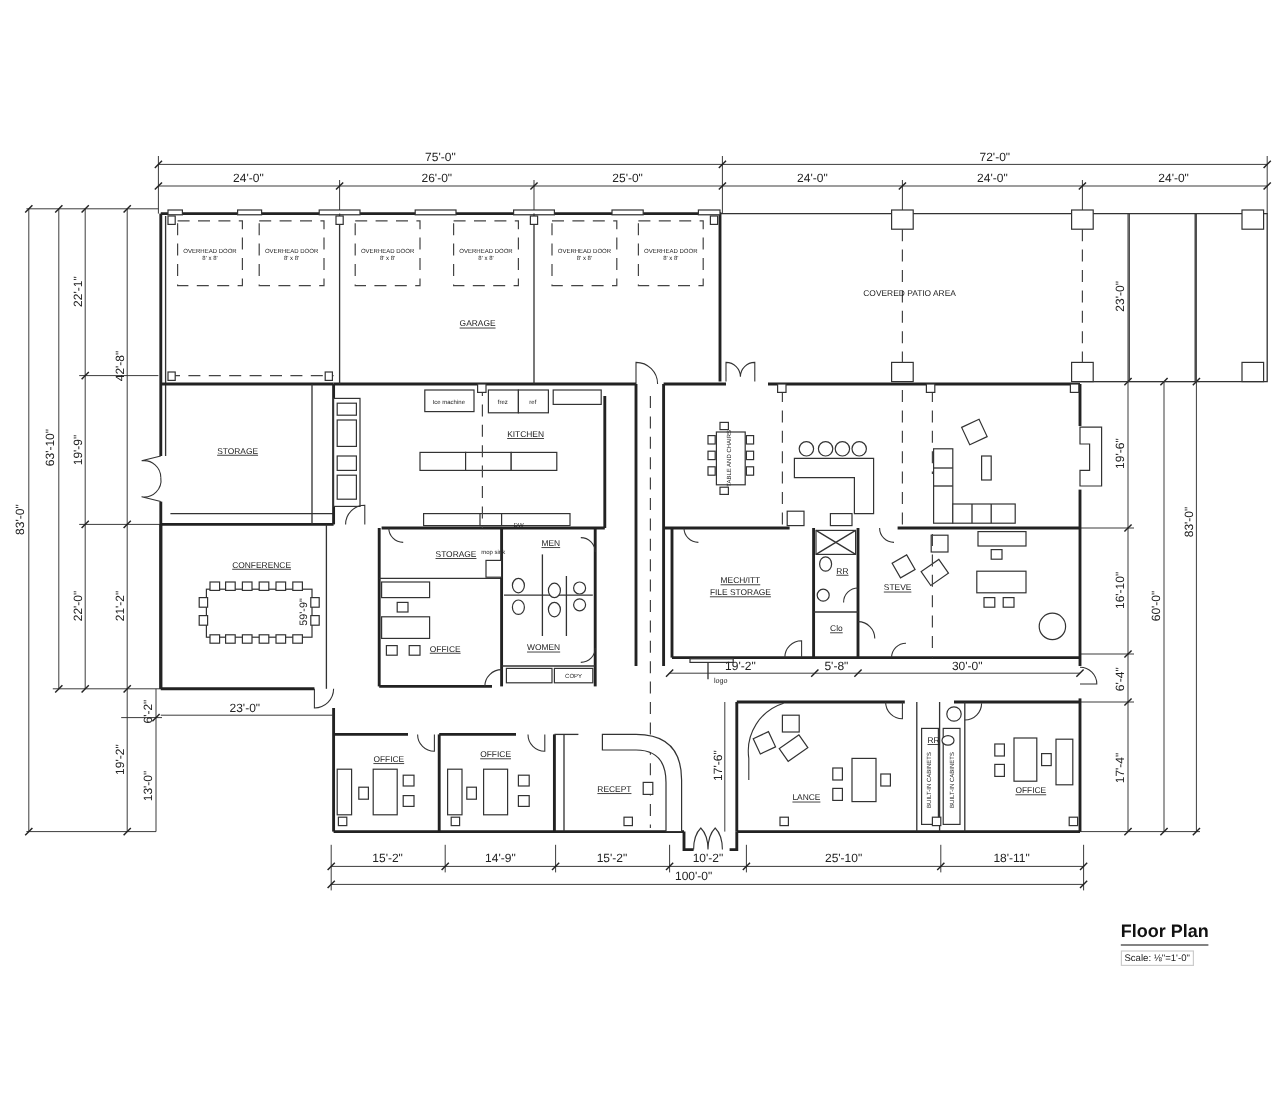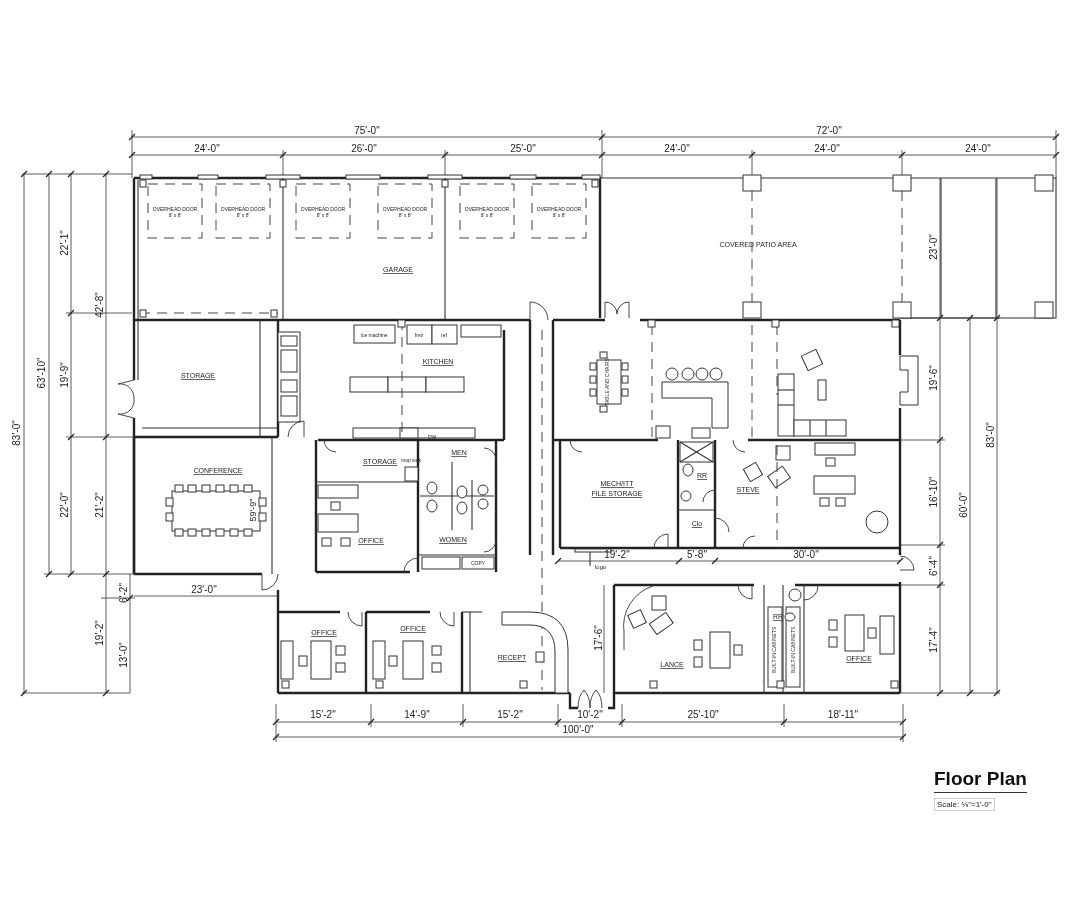--- a/index.html
+++ b/index.html
@@ -10,21 +10,21 @@
   .dash { stroke: #444; stroke-width: 1; stroke-dasharray: 10 7; fill: none; }
   .dim { stroke: #333; stroke-width: 0.8; fill: none; }
   .tick { stroke: #222; stroke-width: 1.2; }
   .furn { stroke: #333; stroke-width: 1; fill: #fff; }
   .col { stroke: #333; stroke-width: 1; fill: #fff; }
   .dimtext { font-family: "Liberation Sans", sans-serif; font-size: 10px; fill: #222; }
   .roomtext { font-family: "Liberation Sans", sans-serif; font-size: 7px; fill: #222; text-decoration: underline; }
   .smalltext { font-family: "Liberation Sans", sans-serif; font-size: 5px; fill: #222; }
   .door { stroke: #333; stroke-width: 0.9; fill: none; }
   .title-block { position: absolute; left: 934px; top: 768px; }
-  .title { font-family: "Liberation Sans", sans-serif; font-weight: bold; font-size: 19px; color: #111; border-bottom: 1.5px solid #333; padding-bottom: 2px; }
+  .title { font-family: "Liberation Sans", sans-serif; font-weight: bold; font-size: 15px; color: #111; border-bottom: 1.5px solid #333; padding-bottom: 2px; }
   .scale { font-family: "Liberation Sans", sans-serif; font-size: 8px; color: #222; margin-top: 3px; border: 1px solid #ccc; display: inline-block; padding: 1px 2px; }
 </style>
 </head>
 <body>
 
 <svg id="plan" width="1069" height="924" viewBox="0 0 1069 924" xmlns="http://www.w3.org/2000/svg">
 
   <g>
     <line class="dim" x1="132" y1="137" x2="1056" y2="137"></line>
     <line class="dim" x1="132" y1="155" x2="1056" y2="155"></line>

